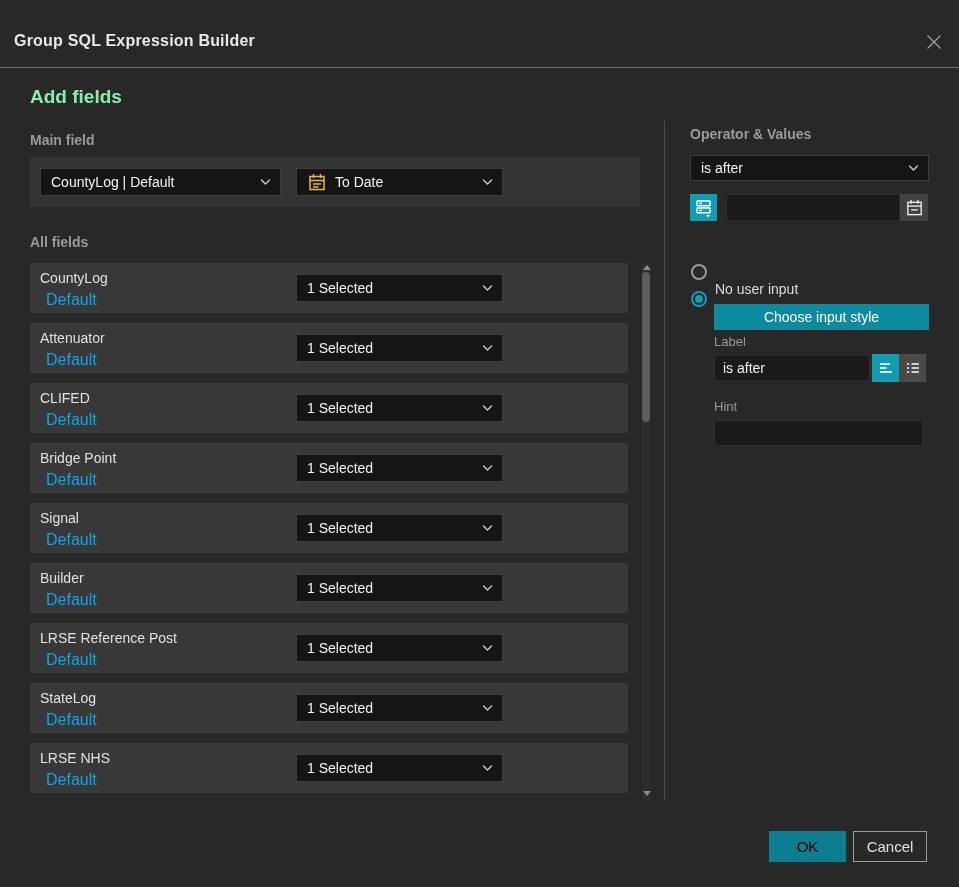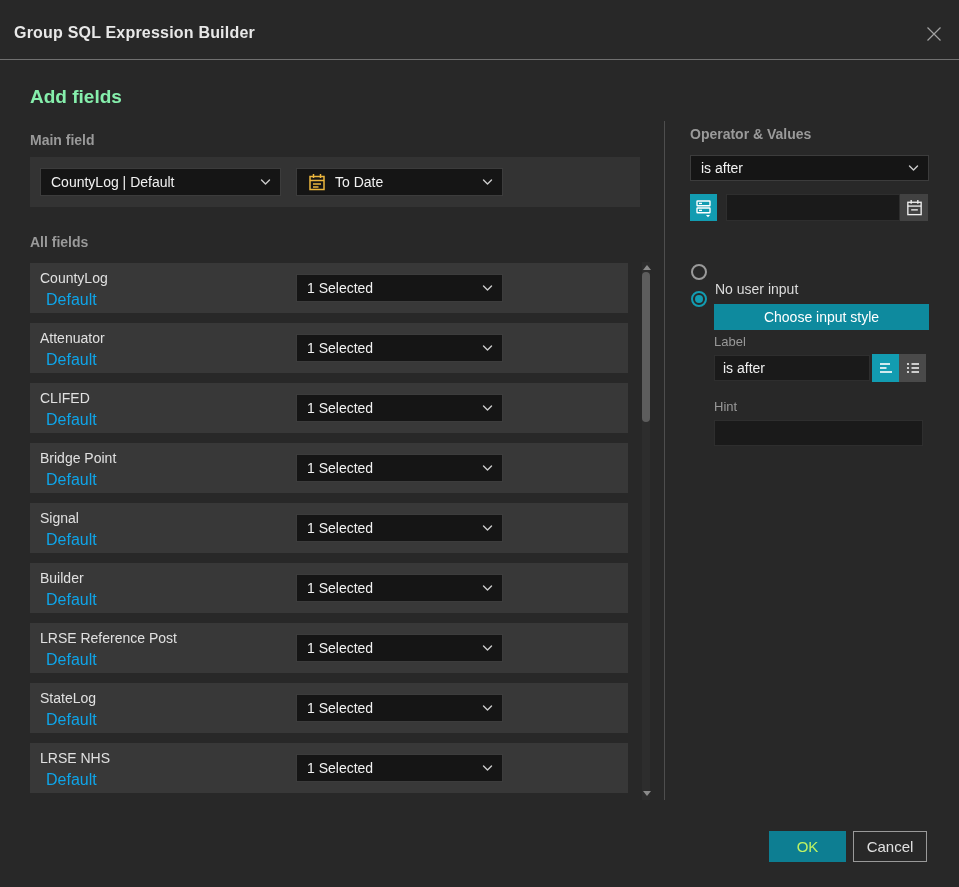--- a/index.html
+++ b/index.html
@@ -5,21 +5,21 @@
   html,body { margin:0; padding:0; background:#1c1c1c; }
   * { box-sizing:border-box; font-family:"Liberation Sans", sans-serif; }
 
   .dialog {
     position:relative; width:959px; height:887px;
     background:#282828; color:#e4e4e4; overflow:hidden;
   }
 
   
   .titlebar {
-    position:absolute; left:0; top:8px; width:959px; height:52px;
+    position:absolute; left:0; top:16px; width:959px; height:52px;
     border-bottom:1px solid #707070;
   }
   .titlebar .title {
     position:absolute; left:14px; top:16px;
     font-size:16px; font-weight:700; color:#e8e8e8; letter-spacing:.2px;
   }
   .close-btn {
     position:absolute; right:13px; top:14px; width:24px; height:24px;
     background:none; border:none; padding:2px; cursor:pointer;
   }
@@ -97,21 +97,21 @@
   .btn-align { left:872px; top:354px; width:27px; height:28px; background:var(--accent-bright); }
   .btn-list  { left:899px; top:354px; width:27px; height:28px; background:#4a4a4a; }
   .hint-input {
     position:absolute; left:714px; top:420px; width:209px; height:26px;
     background:#1a1a1a; border:1px solid #2e2e2e; color:#f0f0f0; font-size:14px; padding:0 8px;
   }
 
   
   .ok-btn {
     position:absolute; left:769px; top:831px; width:77px; height:31px;
-    background:var(--accent); color:#bef264; border:none; font-size:15px; cursor:pointer;
+    background:var(--accent); color:#000000; border:none; font-size:15px; cursor:pointer;
   }
   .cancel-btn {
     position:absolute; left:853px; top:831px; width:74px; height:31px;
     background:transparent; color:#e0e0e0; border:1px solid #9a9a9a; font-size:15px; cursor:pointer;
   }
 </style>
 </head>
 <body>
 
 <div class="dialog">

